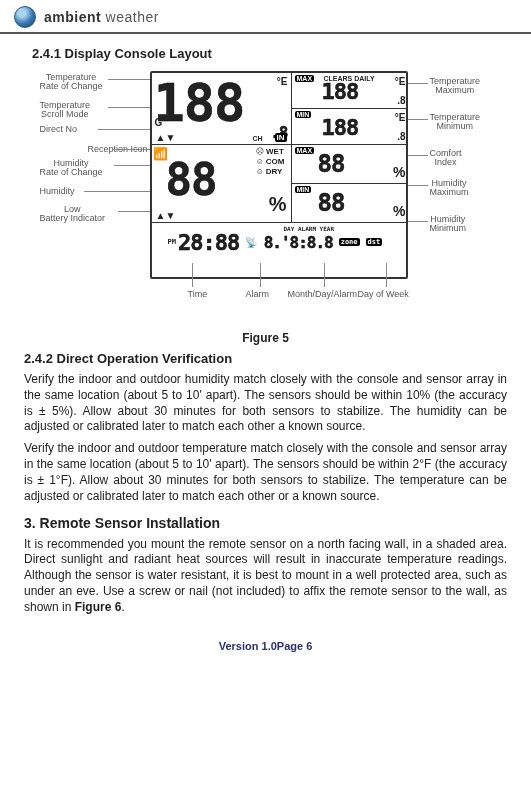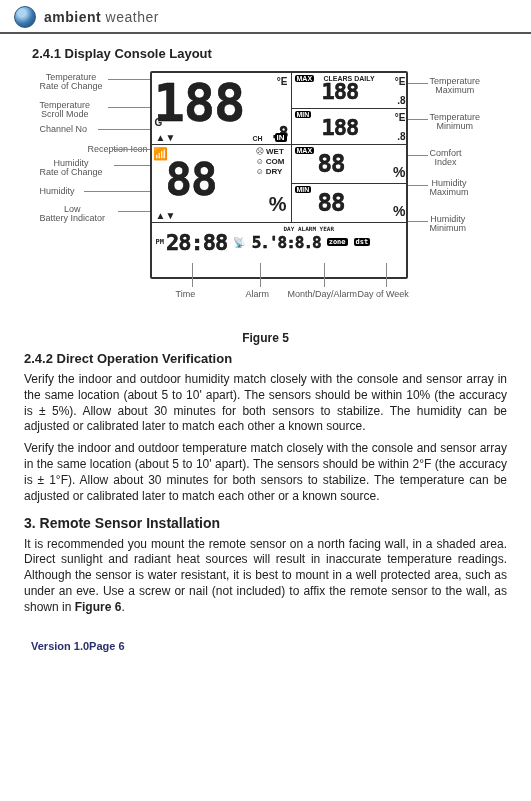--- a/index.html
+++ b/index.html
@@ -48,23 +48,23 @@
       font-size: 12px;
       margin-top: 4px;
     }
     p {
       text-align: justify;
       margin: 6px 0;
       line-height: 1.32;
     }
     .footer {
       display: flex;
-      justify-content: flex-start;
+      justify-content: center;
       align-items: baseline;
-      padding: 8px 31px 10px;
+      padding: 8px 23px 10px;
       font-size: 11px;
       font-weight: bold;
       color: #2a2f6e;
     }
     .footer .left { display: flex; gap: 24px; }
     
     .diagram {
       position: relative;
       width: 460px;
       height: 260px;
@@ -144,21 +144,21 @@
     .tiny-8 { position:absolute; right:4px; top:3px; font-size:10px; font-weight:bold; }
     .tiny-8::before { content:"°"; }
     .tiny-8b { position:absolute; right:4px; bottom:2px; font-size:10px; font-weight:bold; }
     .pct-small { position:absolute; right:4px; bottom:3px; font-size:14px; font-weight:bold; }
     .num-med {
       font-family: monospace;
       font-size:24px; font-weight:bold;
       position:absolute; left:26px; top:5px;
     }
     .time-row {
-      display:flex; align-items:center; padding: 0 4px;
+      display:flex; align-items:center; padding: 0 16px;
       height: 38px; font-family: monospace; font-weight:bold;
     }
     .pm { font-size:7px; font-weight:bold; margin-right:2px; }
     .time { font-size:22px; letter-spacing:-1px; }
     .alarm-ico { margin:0 6px; font-size:10px; }
     .mdlabel { position:absolute; top:2px; left:132px; font-size:6px; font-weight:bold; letter-spacing:0; }
     .md-seg { font-size:16px; letter-spacing:-1px; }
     .zone { margin-left:6px; font-size:7px; background:#000; color:#fff; padding:0 2px; border-radius:2px; }
     
     .label {
@@ -248,32 +248,32 @@
               <span class="pct-small">%</span>
             </div>
           </div>
         </div>
         <div class="row bottom">
           <div class="cell time-row" style="position:relative;">
             <span class="pm">PM</span>
             <span class="seg time">28:88</span>
             <span class="alarm-ico">📡</span>
             <span class="mdlabel">DAY ALARM YEAR</span>
-            <span class="seg md-seg">5.'8:8.8</span>
+            <span class="seg md-seg">8.'8:8.8</span>
             <span class="zone">zone</span>
             <span class="zone">dst</span>
           </div>
         </div>
       </div>
 
       <span class="label" style="left:4px; top:6px;">Temperature<br>Rate of Change</span>
       <span class="line hline" style="left:72px; top:12px; width:42px;"></span>
       <span class="label" style="left:4px; top:34px;">Temperature<br>Scroll Mode</span>
       <span class="line hline" style="left:72px; top:40px; width:42px;"></span>
-      <span class="label" style="left:4px; top:58px;">Channel No</span>
+      <span class="label" style="left:4px; top:58px;">Direct No</span>
       <span class="line hline" style="left:62px; top:62px; width:52px;"></span>
       <span class="label" style="left:4px; top:78px;padding-left:48px;">Reception Icon</span>
       <span class="line hline" style="left:76px; top:82px; width:38px;"></span>
       <span class="label" style="left:4px; top:92px;">Humidity<br>Rate of Change</span>
       <span class="line hline" style="left:78px; top:98px; width:36px;"></span>
       <span class="label" style="left:4px; top:120px;">Humidity</span>
       <span class="line hline" style="left:48px; top:124px; width:66px;"></span>
       <span class="label" style="left:4px; top:138px;">Low<br>Battery Indicator</span>
       <span class="line hline" style="left:82px; top:144px; width:32px;"></span>
 
@@ -282,21 +282,21 @@
       <span class="label" style="left:394px; top:46px;">Temperature<br>Minimum</span>
       <span class="line hline" style="left:372px; top:52px; width:20px;"></span>
       <span class="label" style="left:394px; top:82px;text-align:center;">Comfort<br>Index</span>
       <span class="line hline" style="left:372px; top:88px; width:20px;"></span>
       <span class="label" style="left:394px; top:112px;">Humidity<br>Maximum</span>
       <span class="line hline" style="left:372px; top:118px; width:20px;"></span>
       <span class="label" style="left:394px; top:148px;">Humidity<br>Minimum</span>
       <span class="line hline" style="left:372px; top:154px; width:20px;"></span>
 
       <span class="line vline" style="left:156px; top:196px; height:24px;"></span>
-      <span class="below-label" style="left:140px;">Time</span>
+      <span class="below-label" style="left:152px;">Time</span>
       <span class="line vline" style="left:224px; top:196px; height:24px;"></span>
       <span class="below-label" style="left:210px;">Alarm</span>
       <span class="line vline" style="left:288px; top:196px; height:24px;"></span>
       <span class="below-label" style="left:252px;">Month/Day/Alarm</span>
       <span class="line vline" style="left:350px; top:196px; height:24px;"></span>
       <span class="below-label" style="left:322px;">Day of Week</span>
     </div>
     <div class="figure-caption">Figure   5</div>
   </div>
 

